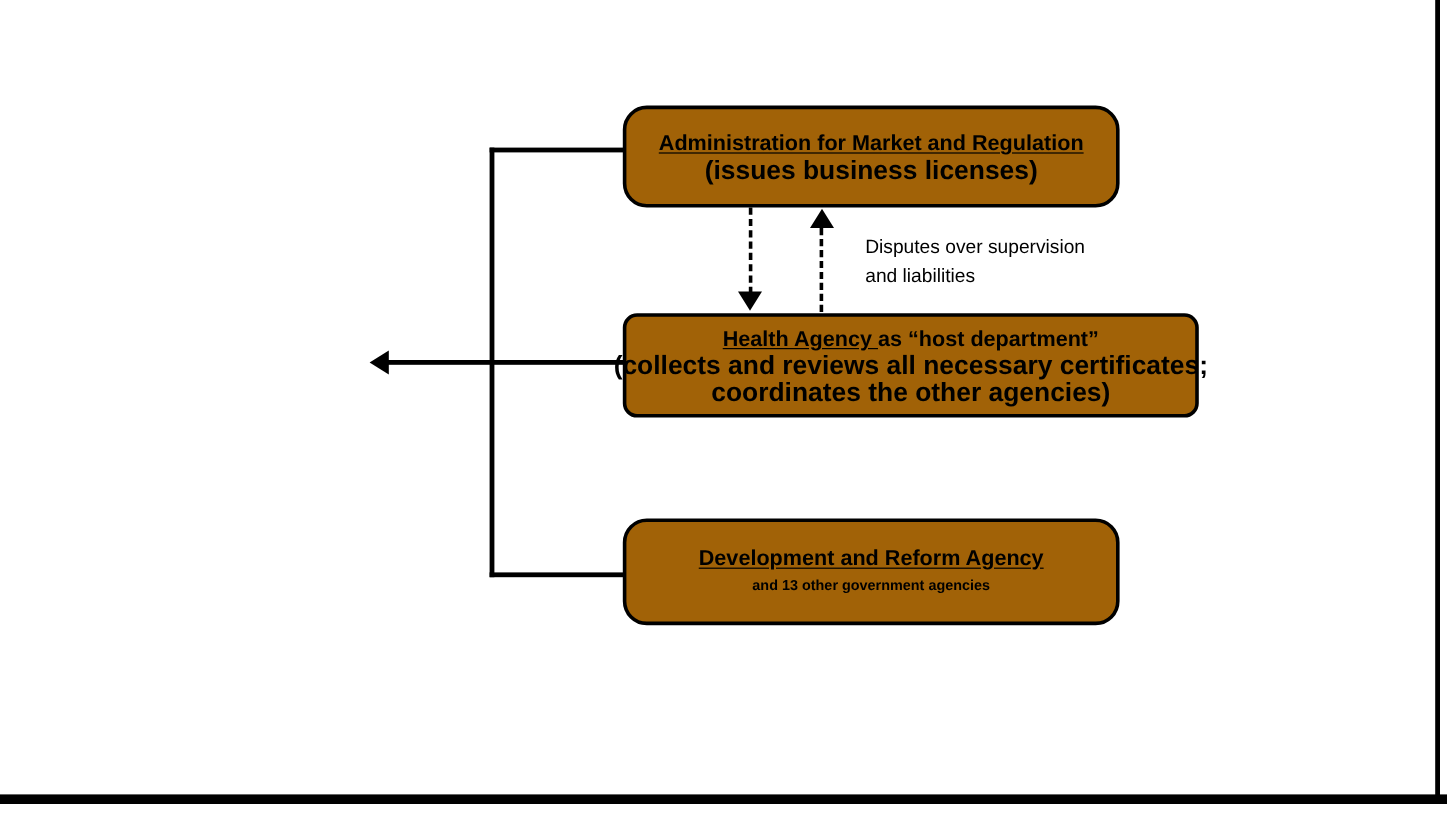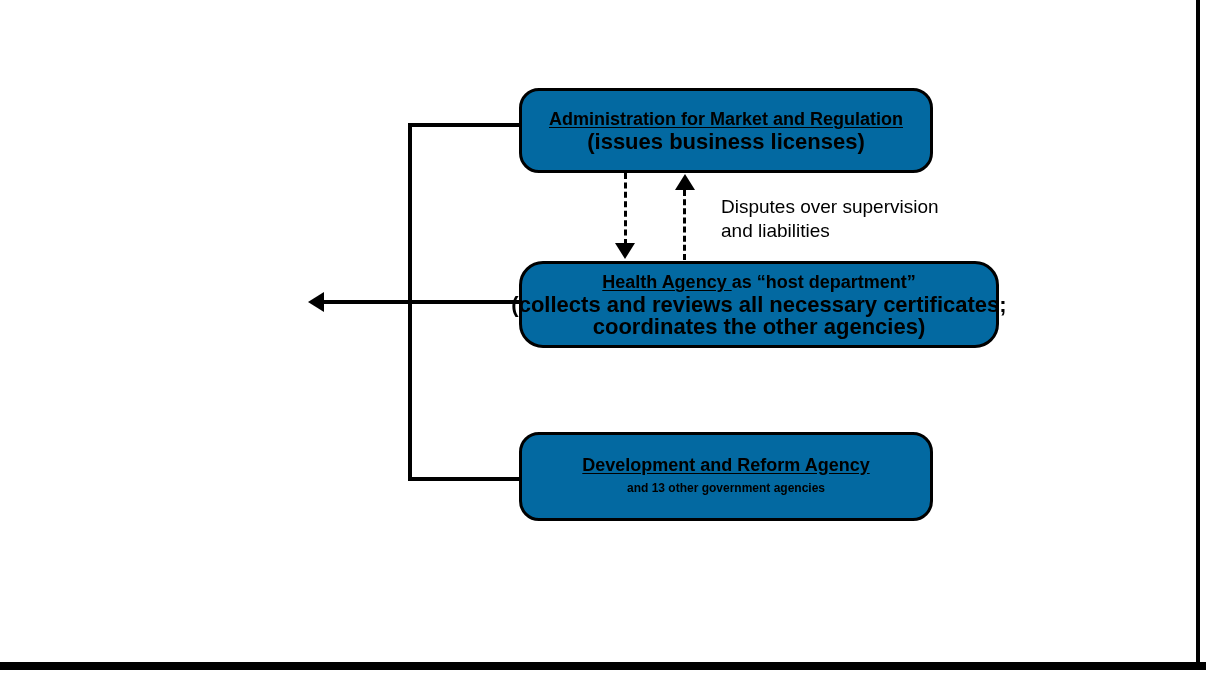--- a/index.html
+++ b/index.html
@@ -35,21 +35,21 @@
     width: 1206px;
     height: 8px;
     background: #000000;
   }
 
   
   .node {
     position: absolute;
     box-sizing: border-box;
     border: 3.5px solid #000000;
-    background: #0369a1;
+    background: #a16207;
     display: flex;
     flex-direction: column;
     align-items: center;
     justify-content: center;
     text-align: center;
     color: #000000;
     z-index: 3;
   }
 
   
@@ -73,21 +73,21 @@
     top: 88px;
     width: 414px;
     height: 85px;
     border-radius: 20px;
   }
   #node-health {
     left: 519px;
     top: 261px;
     width: 480px;
     height: 87px;
-    border-radius: 24px;
+    border-radius: 12px;
   }
   #node-other {
     left: 519px;
     top: 432px;
     width: 414px;
     height: 89px;
     border-radius: 20px;
   }
 
   .node .title {
@@ -199,21 +199,21 @@
     border-bottom: 16px solid #000000;
     z-index: 2;
   }
 
   
   #label-disputes {
     position: absolute;
     left: 721px;
     top: 195px;
     width: 240px;
-    font-size: 19px;
+    font-size: 16px;
     line-height: 24px;
     color: #000000;
     text-align: left;
     z-index: 2;
   }
 </style>
 </head>
 <body>
 
 <div id="canvas">

